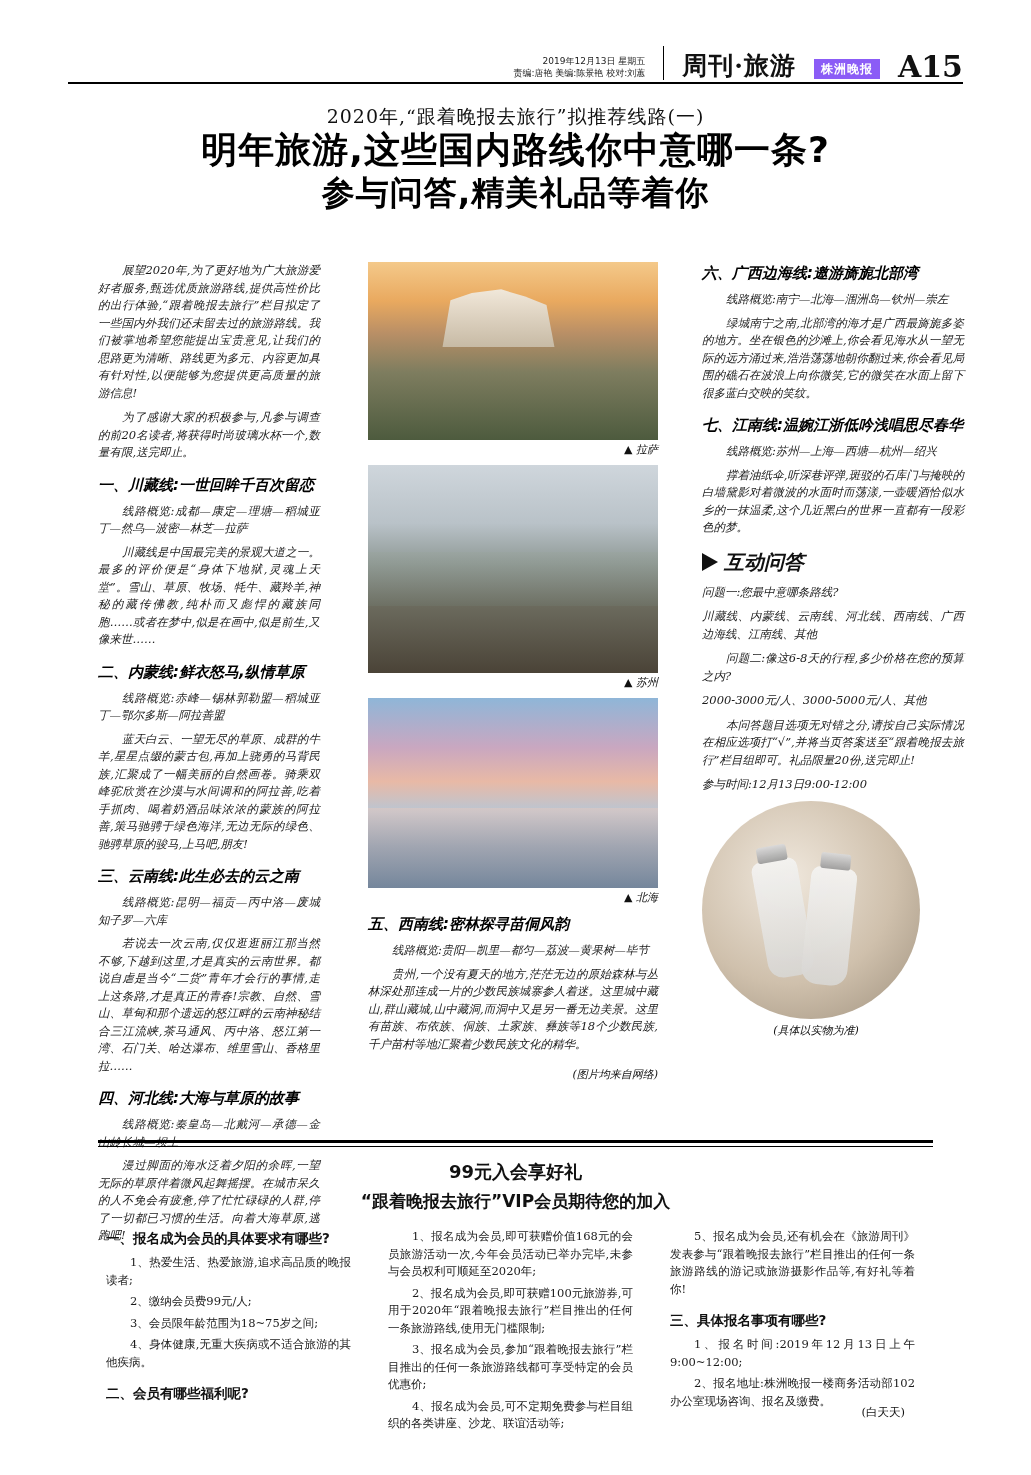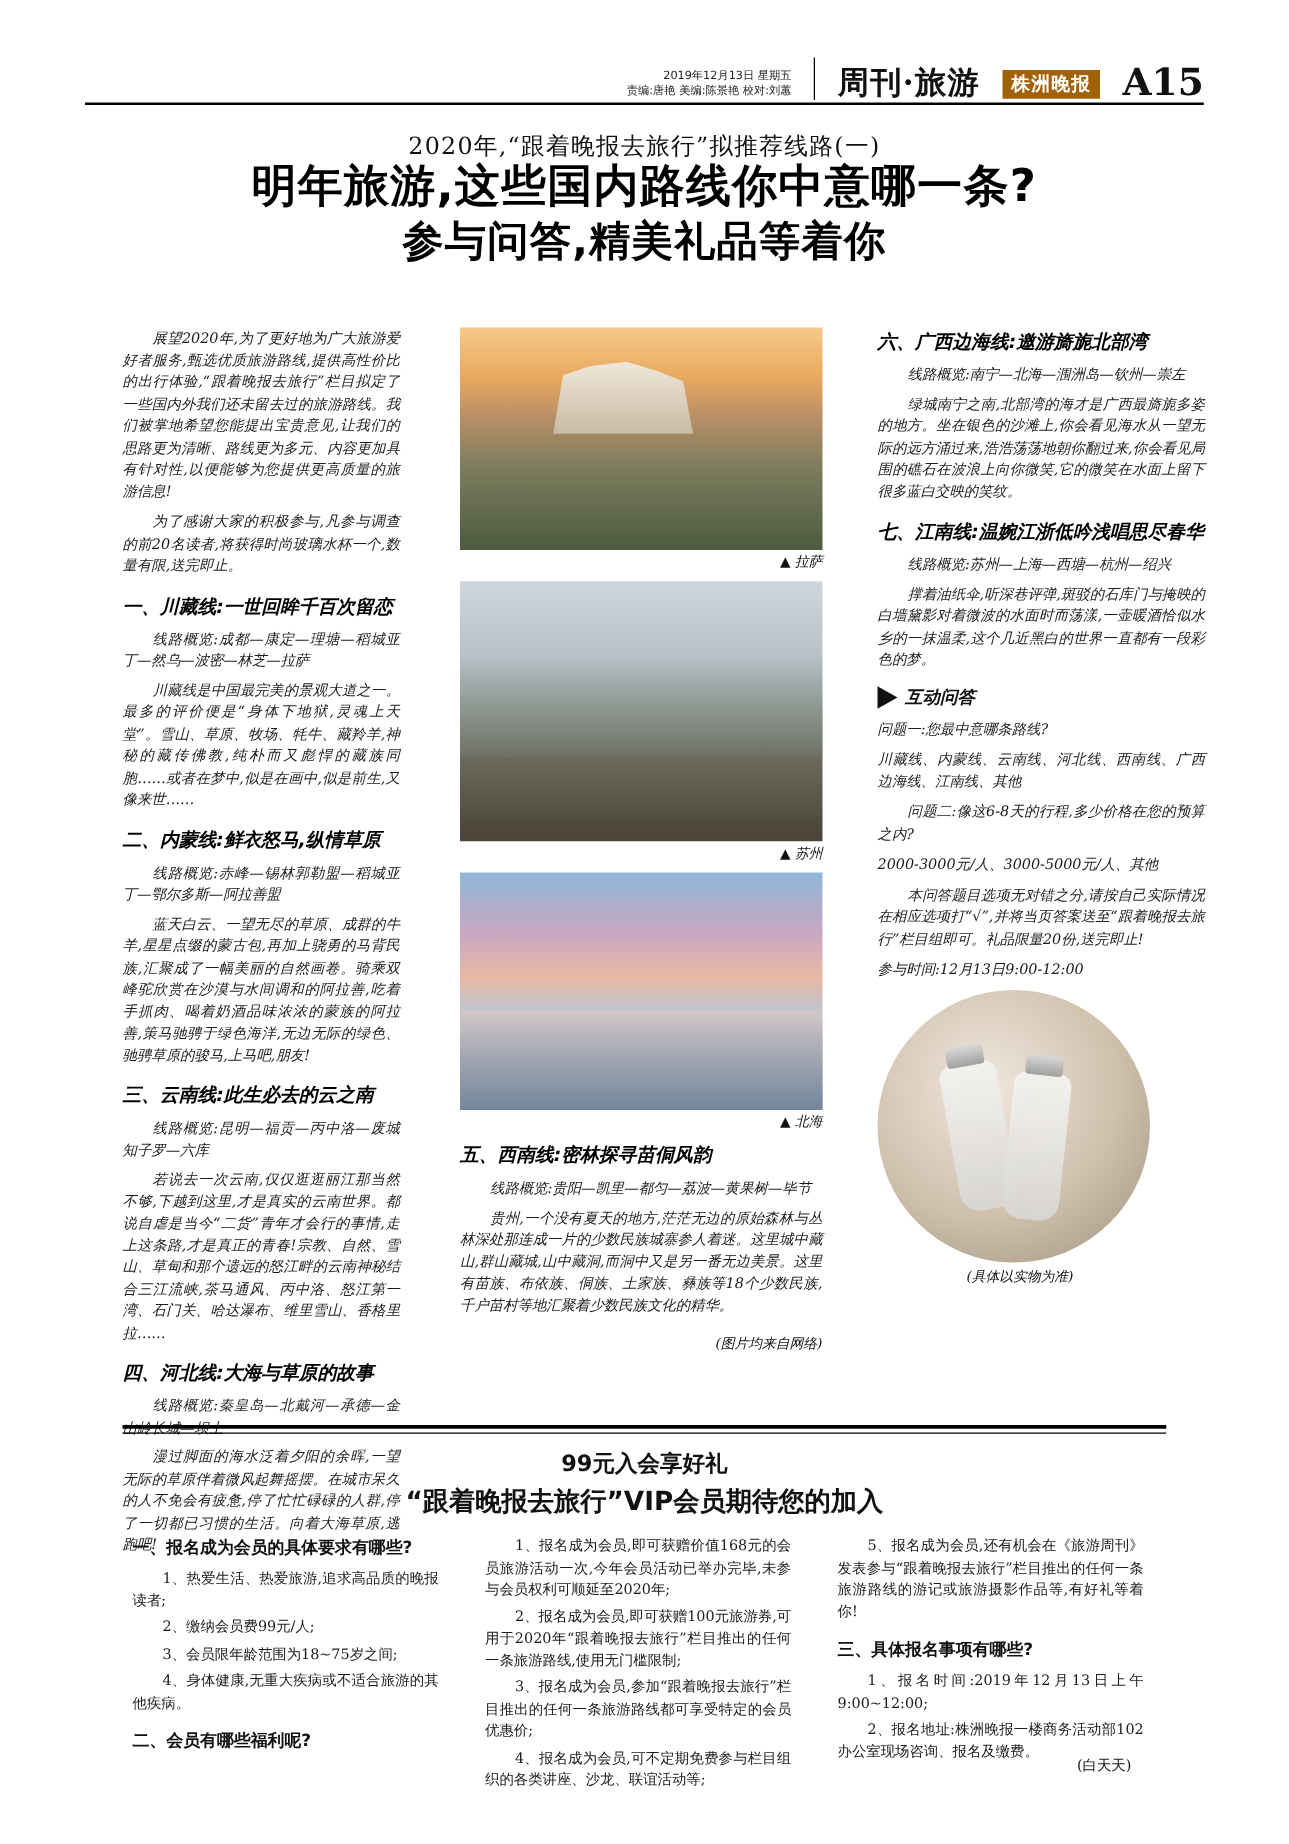--- a/index.html
+++ b/index.html
@@ -24,21 +24,21 @@
   }
   .mast-date div{white-space:nowrap;}
   .mast-sep{
     width:1px;height:34px;background:#000;margin:0 8px 2px 8px;
   }
   .mast-title{
     font-family:"DejaVu Serif","Liberation Serif",serif;
     font-weight:bold;font-size:25px;letter-spacing:1px;margin-bottom:0px;
   }
   .mast-logo{
-    background:#a16207;color:#fff;font-weight:bold;font-size:15px;
+    background:#8b5cf6;color:#fff;font-weight:bold;font-size:12px;
     padding:4px 7px;line-height:1;margin:0 8px 3px 8px;
     font-family:"DejaVu Serif","Liberation Serif",serif;
     letter-spacing:1px;
   }
   .mast-page{
     font-family:"DejaVu Serif","Liberation Serif",serif;
     font-size:30px;font-weight:bold;margin-bottom:-2px;
   }
   .rule-top{position:absolute;left:68px;top:82px;width:895px;height:2px;background:#000;}
 
@@ -130,34 +130,34 @@
   
   .qa-head{
     display:flex;align-items:center;gap:6px;margin:12px 0 8px 0;
   }
   .qa-head .flag{
     width:0;height:0;border-left:16px solid #111;border-top:9px solid transparent;
     border-bottom:9px solid transparent;
   }
   .qa-head .t{
     font-family:"DejaVu Sans","Liberation Sans",sans-serif;
-    font-weight:bold;font-size:14px;
+    font-weight:bold;font-size:20px;
   }
 
   
   .rule-mid{position:absolute;left:98px;top:1140px;width:835px;height:3px;background:#000;}
   .rule-mid2{position:absolute;left:98px;top:1146px;width:835px;height:1px;background:#000;}
 
   .bottom-title{
     position:absolute;left:0;top:1158px;width:1031px;text-align:center;
     font-family:"DejaVu Sans","Liberation Sans",sans-serif;
     font-weight:bold;
   }
   .bottom-title .b1t{font-size:18px;line-height:28px;}
-  .bottom-title .b2t{font-size:21px;line-height:30px;}
+  .bottom-title .b2t{font-size:17px;line-height:30px;}
 
   .bottom-cols{position:absolute;left:98px;top:1228px;width:835px;height:200px;}
   .bcol{position:absolute;top:0;width:245px;}
   .bc1{left:8px;}
   .bc2{left:290px;}
   .bc3{left:572px;}
   h4.bsec{
     font-family:"DejaVu Sans","Liberation Sans",sans-serif;
     font-weight:bold;font-size:13.5px;line-height:20px;margin:0 0 6px 0;
   }

